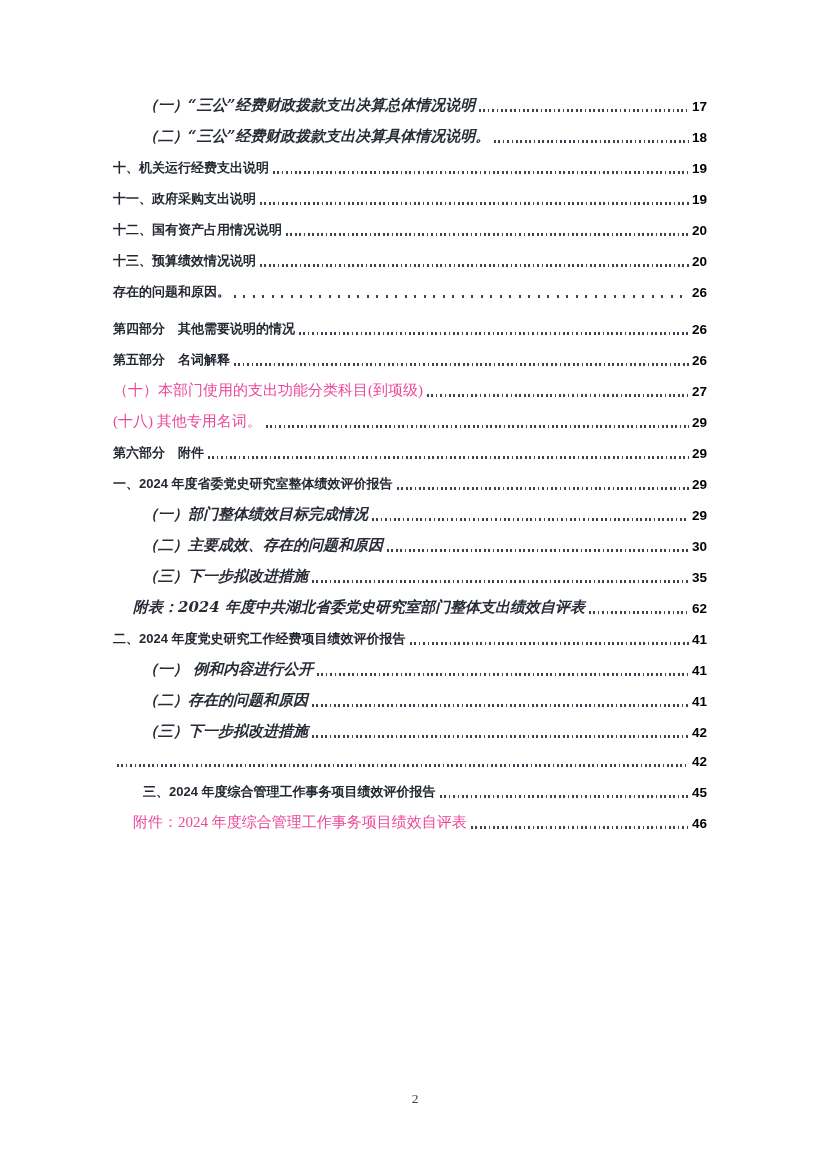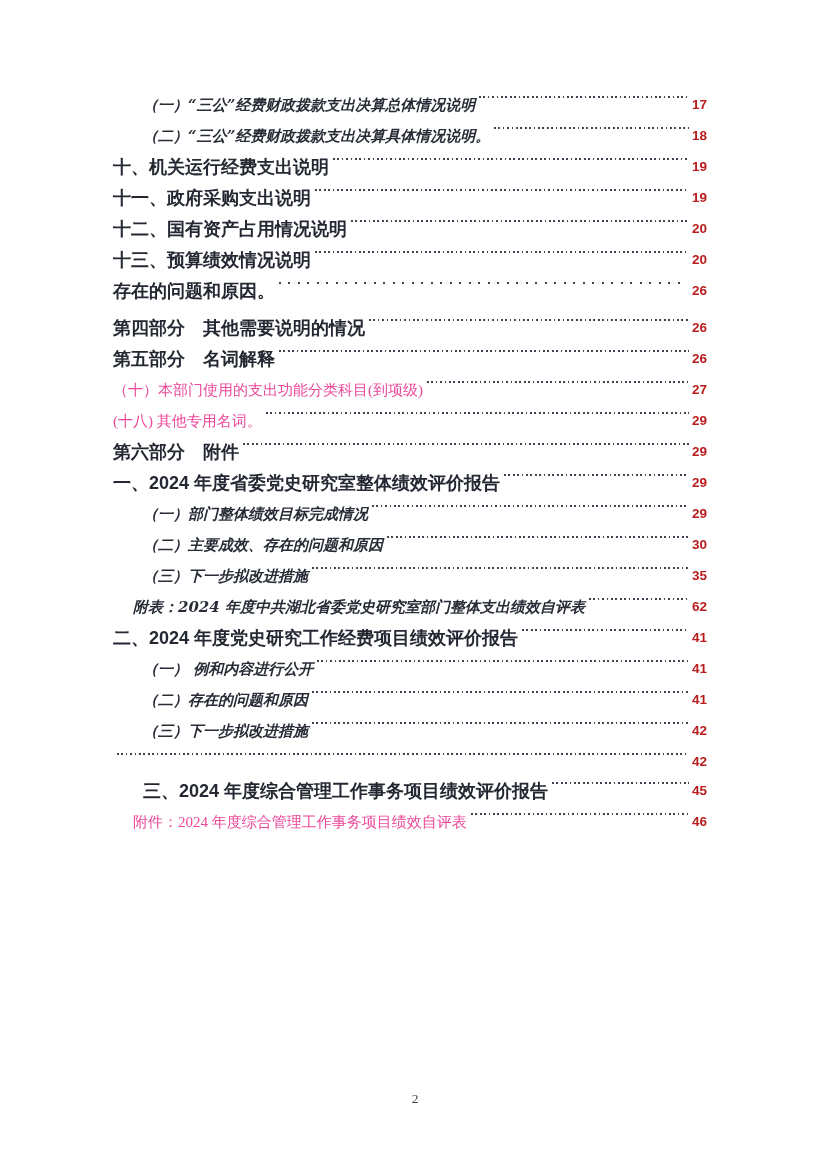--- a/index.html
+++ b/index.html
@@ -16,47 +16,47 @@
     font-family: "Liberation Sans", sans-serif;
   }
   .toc {
     position: absolute;
     left: 113px;
     top: 96px;
     width: 594px;
   }
   .toc-row {
     display: flex;
-    align-items: flex-start;
+    align-items: flex-end;
     line-height: 19px;
     margin-bottom: 12px;
   }
   .toc-row .title {
     white-space: pre-wrap;
     flex: 0 1 auto;
   }
   .toc-row .leader {
     flex: 1 1 12px;
     height: 2.2px;
     margin: 0 3px 3.5px 4px;
     background: repeating-linear-gradient(to right, #3d4350 0 1.7px, transparent 1.7px 4.4px);
   }
   .toc-row .page-num {
     flex: 0 0 auto;
     font-family: "Liberation Sans", sans-serif;
     font-weight: 700;
     font-size: 13.5px;
-    color: #b91c1c;
+    color: #000000;
     line-height: 17px;
   }
   
   .style-hei .title {
     font-family: "Liberation Sans", sans-serif;
     font-weight: 700;
-    font-size: 18px;
+    font-size: 13px;
     color: #242832;
   }
   .style-kai .title {
     font-family: "DejaVu Serif", serif;
     font-style: italic;
     font-weight: 600;
     font-size: 15px;
     color: #272c36;
   }
   .style-song .title {

